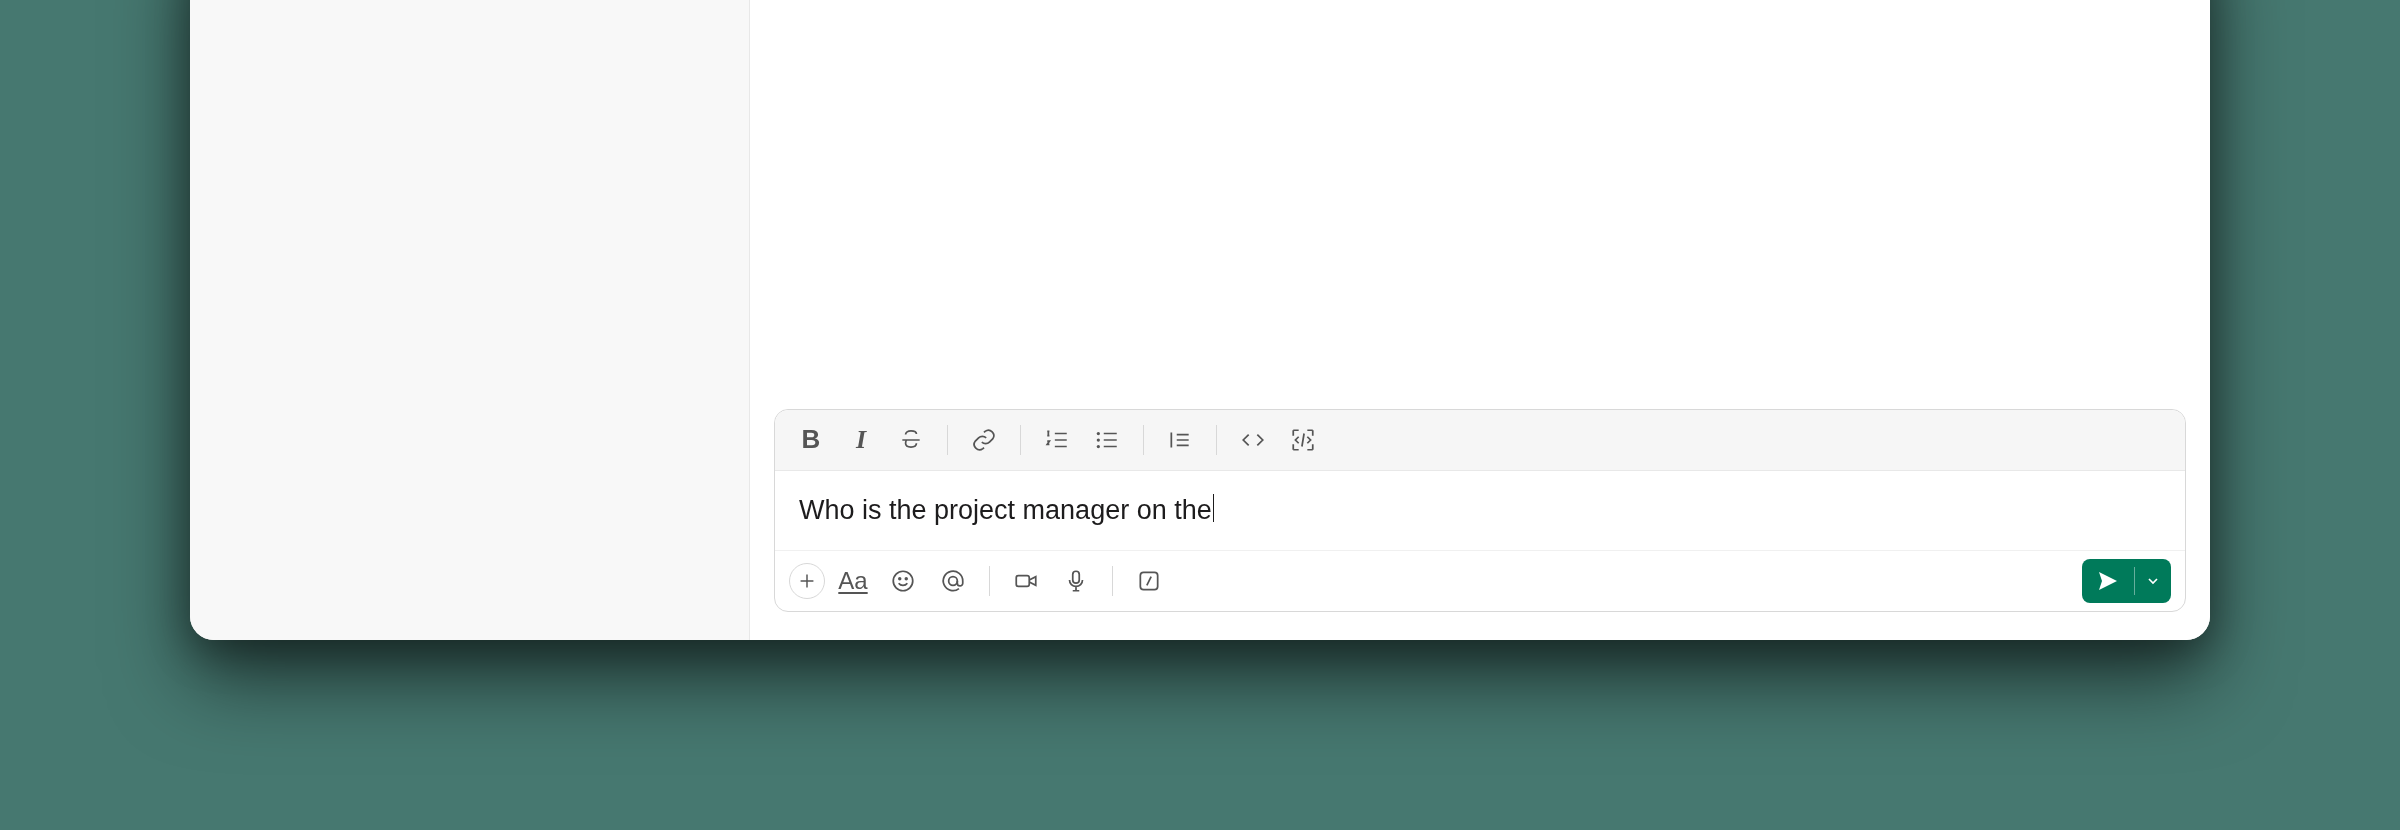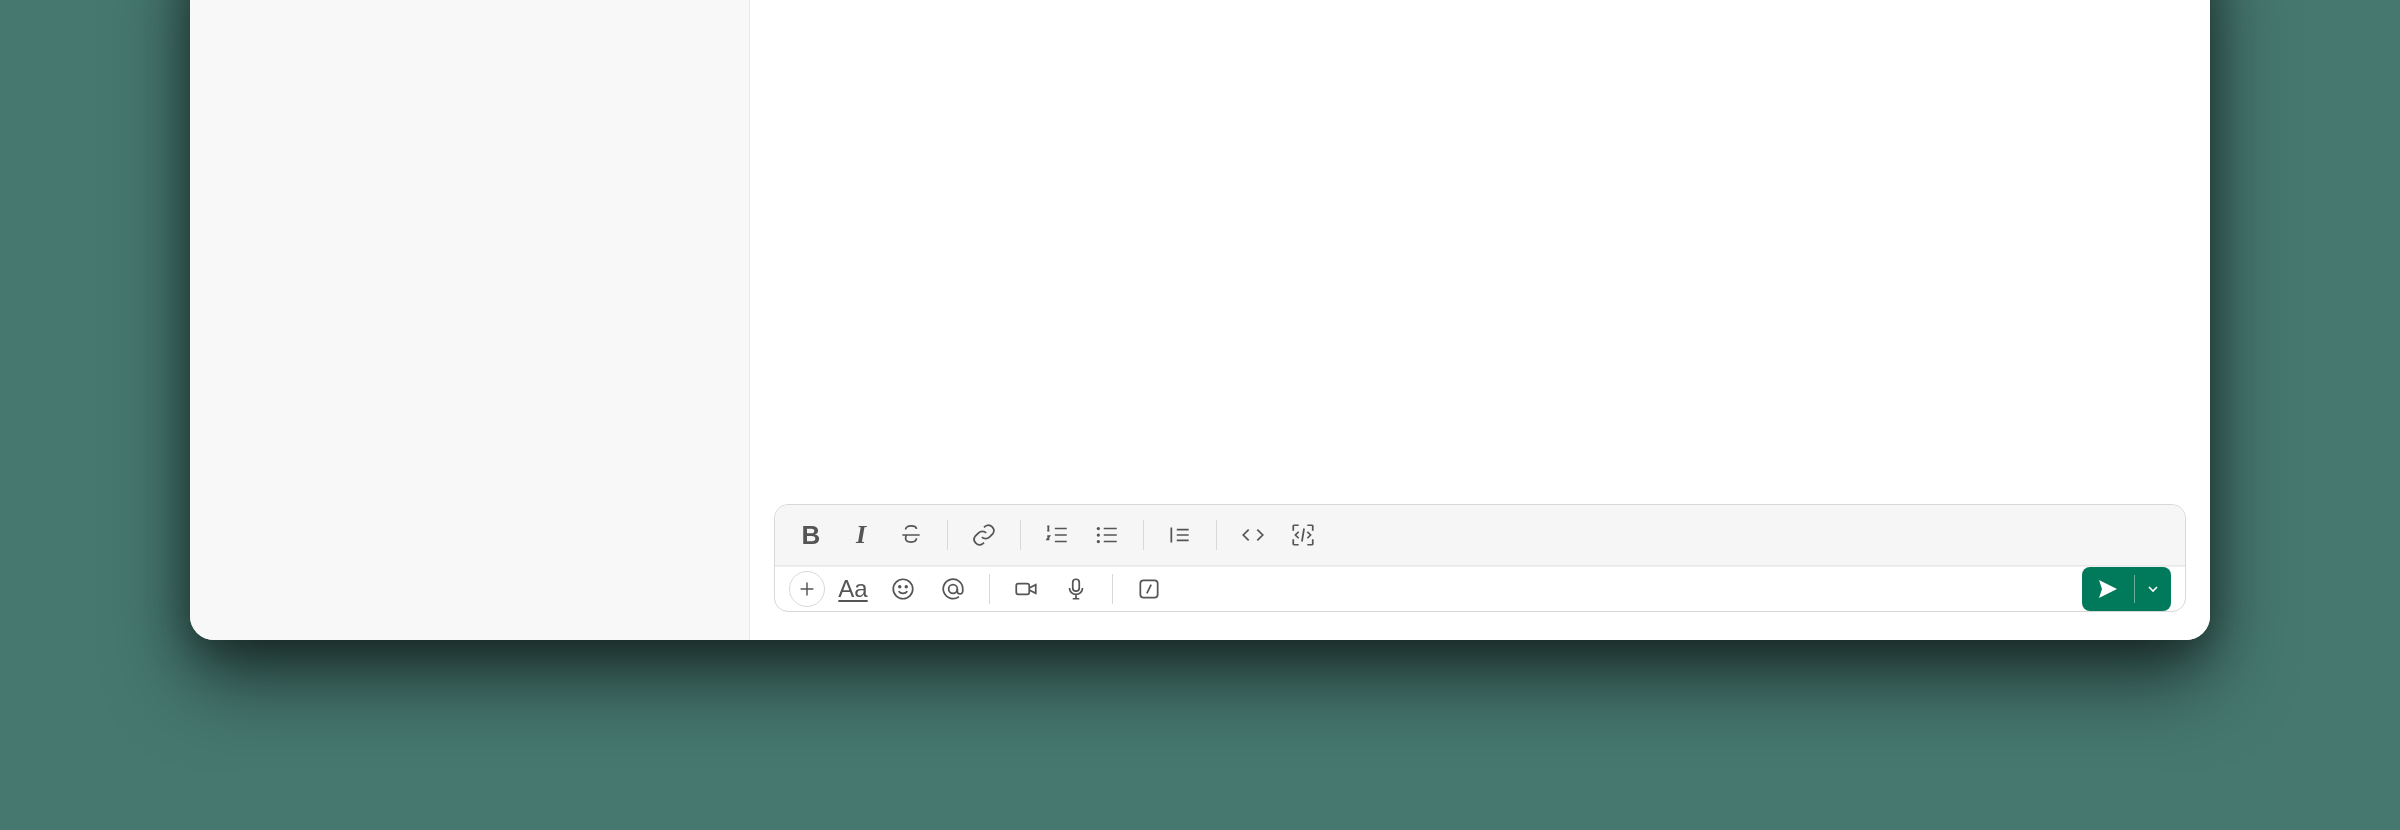--- a/index.html
+++ b/index.html
@@ -50,21 +50,21 @@
     gap: 6px;
     padding: 8px 14px;
     background: #f6f6f6;
     border-bottom: 1px solid #e8e8e8;
     border-radius: 14px 14px 0 0;
   }
   .toolbar-bottom {
     display: flex;
     align-items: center;
     gap: 6px;
-    padding: 0 14px;
+    padding: 8px 14px;
     border-top: 1px solid #f0f0f0;
   }
   .btn {
     width: 44px;
     height: 44px;
     display: flex;
     align-items: center;
     justify-content: center;
     border-radius: 8px;
     cursor: pointer;
@@ -184,20 +184,23 @@
             <path d="M8 7l-5 5 5 5M16 7l5 5-5 5"></path>
           </svg>
         </div>
         <div class="btn">
           <svg viewBox="0 0 24 24">
             <path d="M8 9l-3 3 3 3M16 9l3 3-3 3M13 6l-2 12M3 3h5M16 3h5M3 21h5M16 21h5M3 3v5M21 3v5M3 21v-5M21 21v-5"></path>
           </svg>
         </div>
       </div>
 
+      <div class="message-input">
+        <span>Who is the project manager on the</span><span class="caret"></span>
+      </div>
 
       <div class="toolbar-bottom">
         <div class="btn plus-btn">
           <svg viewBox="0 0 24 24">
             <path d="M12 5v14M5 12h14"></path>
           </svg>
         </div>
         <div class="btn">
           <span class="aa-text">Aa</span>
         </div>

